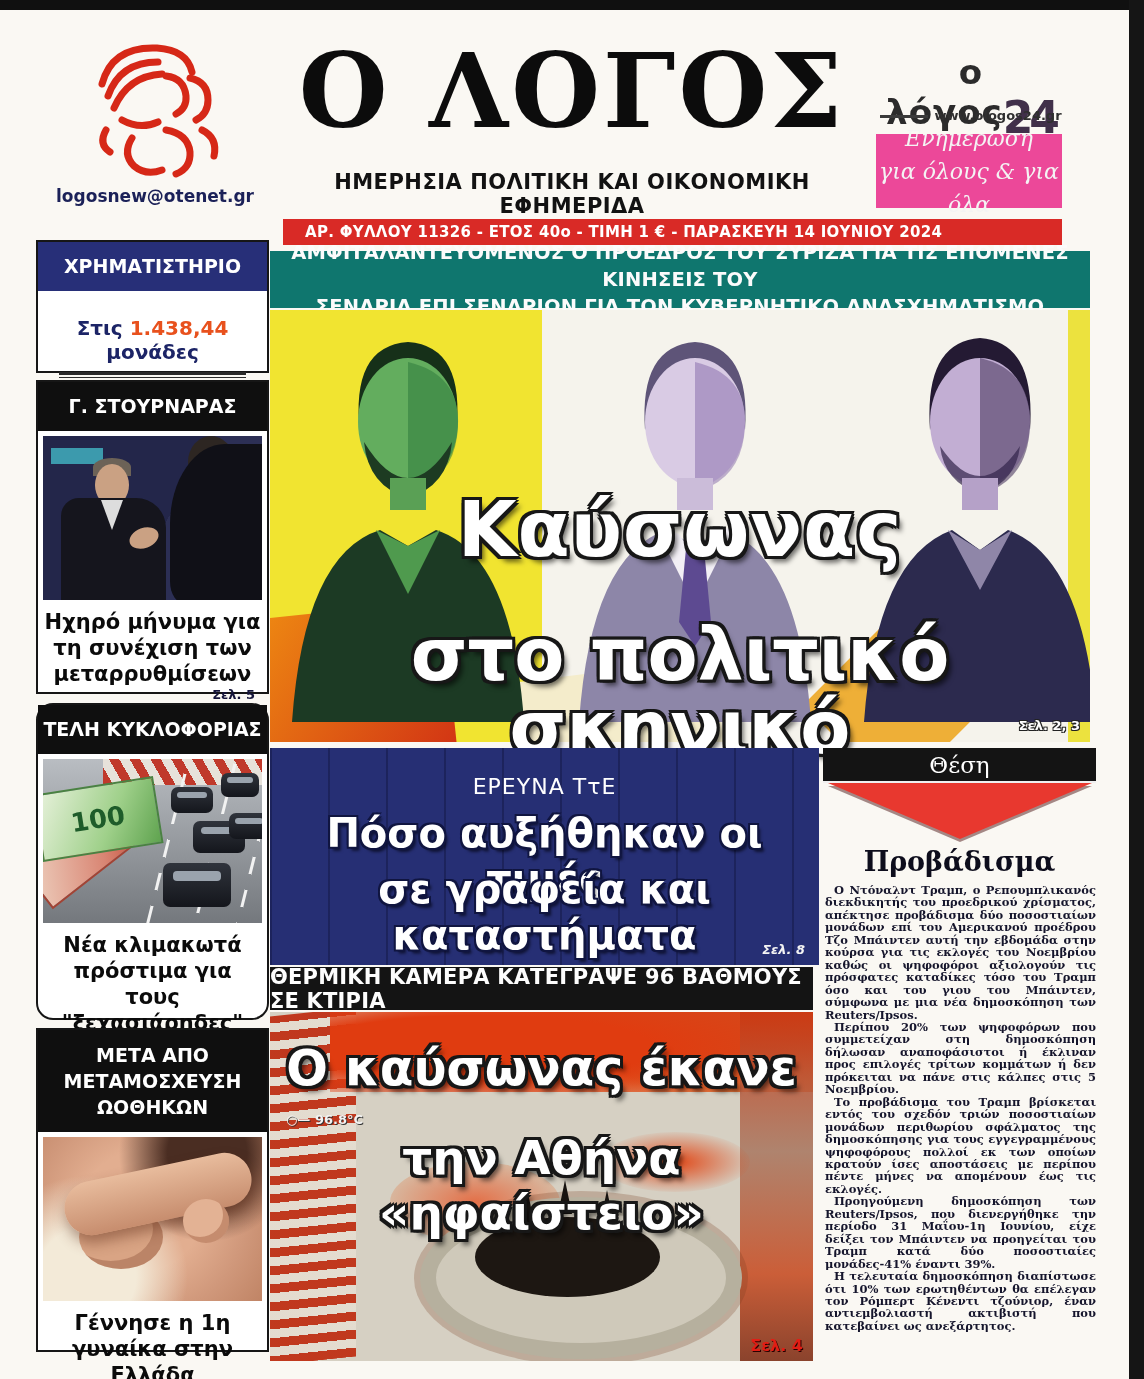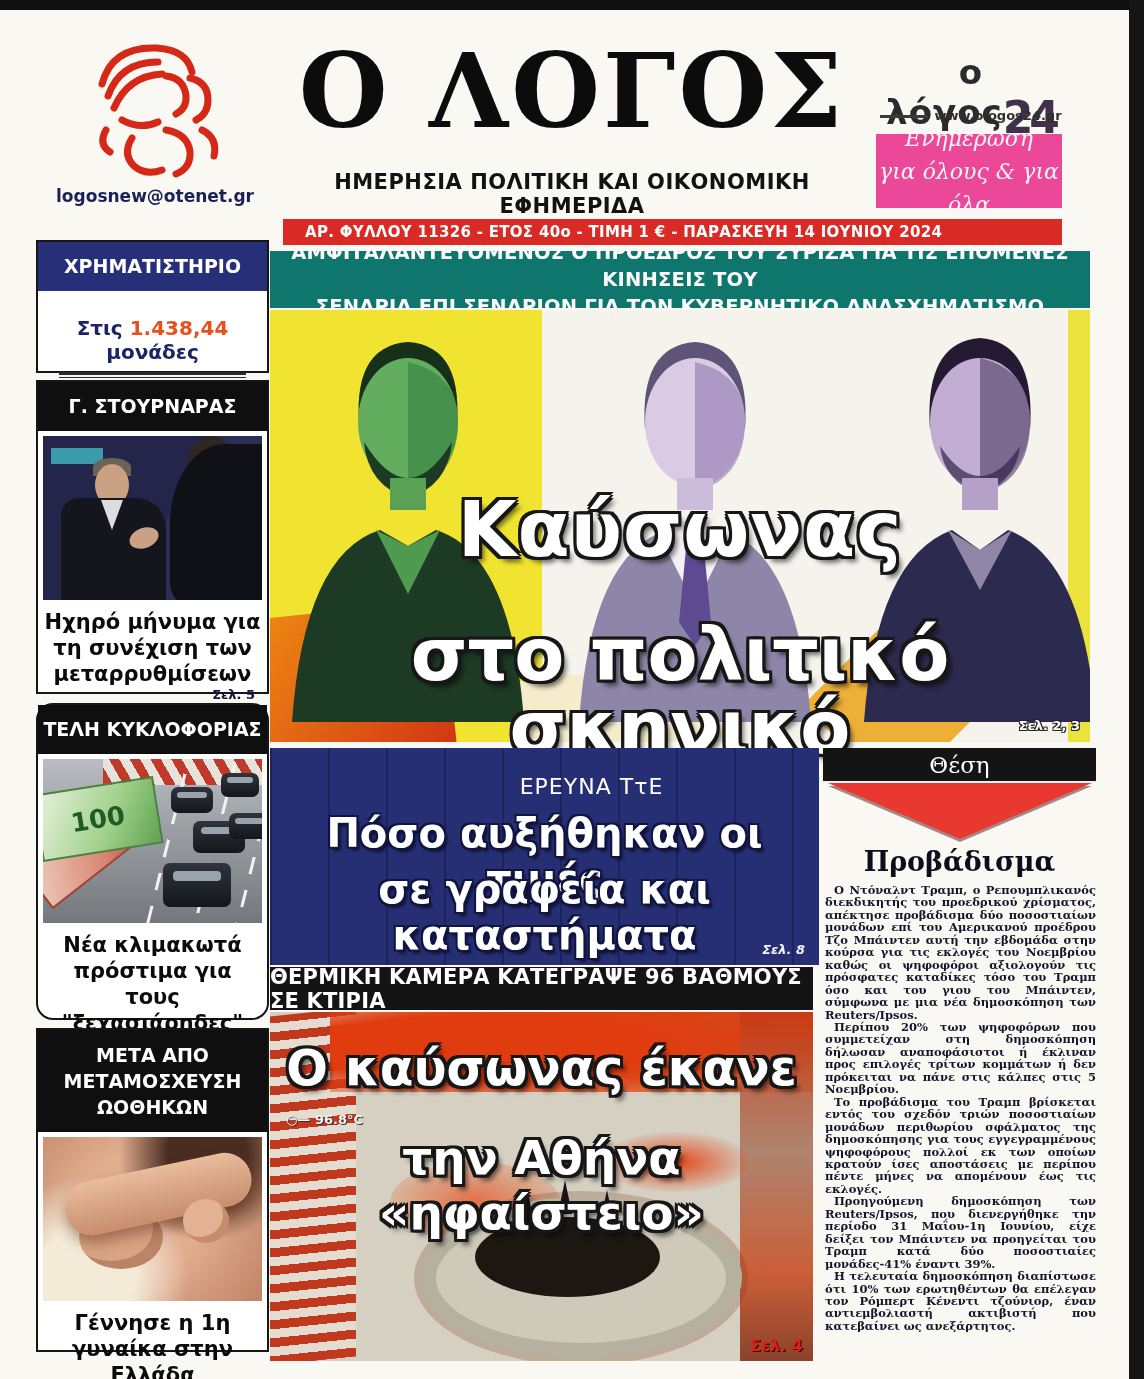--- a/index.html
+++ b/index.html
@@ -73,21 +73,21 @@
     3px 3px 0 #171717,-3px 0 0 #171717,3px 0 0 #171717,0 -3px 0 #171717,0 3px 0 #171717,
     5px 6px 5px rgba(0,0,0,.55);}
   .mini-ref{font-size:13px;font-weight:bold;color:#fff;
     text-shadow:-1px -1px 0 #222,1px -1px 0 #222,-1px 1px 0 #222,1px 1px 0 #222;}
   .main-ref{left:990px;top:718px;width:90px;text-align:right;}
 
   
   .survey-box{left:270px;top:748px;width:549px;height:217px;background:#262f74;overflow:hidden;
     background-image:repeating-linear-gradient(90deg,rgba(0,0,20,.25) 0 2px,transparent 2px 58px);}
   .survey-kicker{position:absolute;left:0;top:26px;width:100%;text-align:center;color:#fff;
-    font-size:22px;letter-spacing:1px;padding-left:47px;}
+    font-size:22px;letter-spacing:1px;}
   .survey-h1{position:absolute;left:0;top:62px;width:100%;text-align:center;color:#fff;
     font-weight:bold;font-size:40px;}
   .survey-h2{position:absolute;left:0;top:118px;width:100%;text-align:center;color:#fff;
     font-weight:bold;font-size:40px;}
   .o-navy{text-shadow:-2px -2px 0 #101540,2px -2px 0 #101540,-2px 2px 0 #101540,
     2px 2px 0 #101540,3px 4px 3px rgba(0,0,10,.6);}
   .survey-ref{position:absolute;right:14px;bottom:8px;color:#f3f3f3;font-style:italic;
     font-size:13px;font-weight:bold;}
 
   

